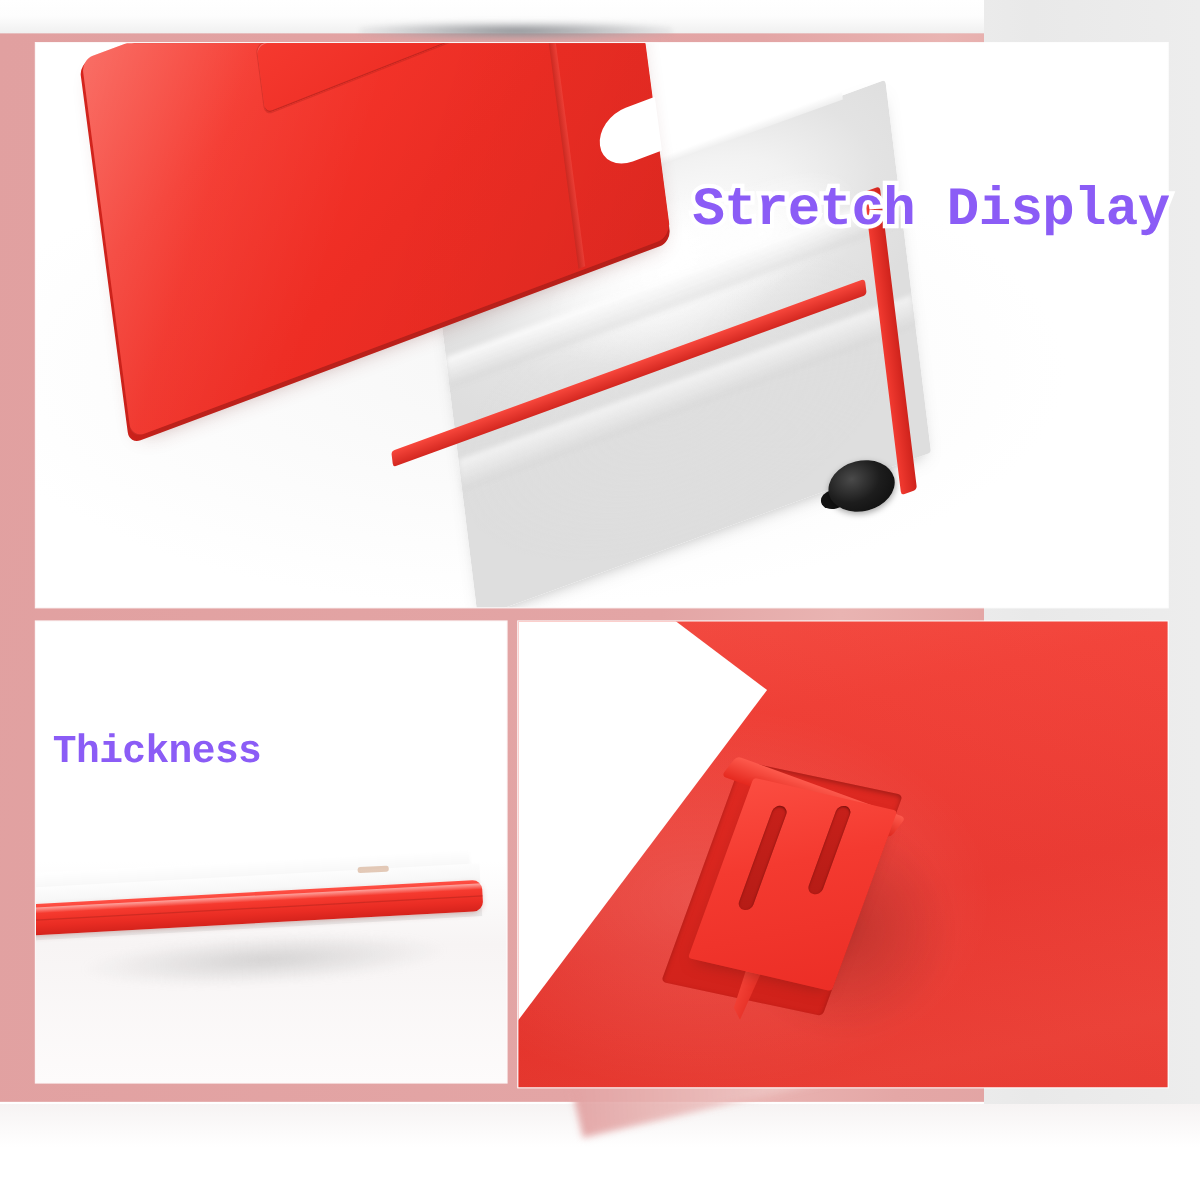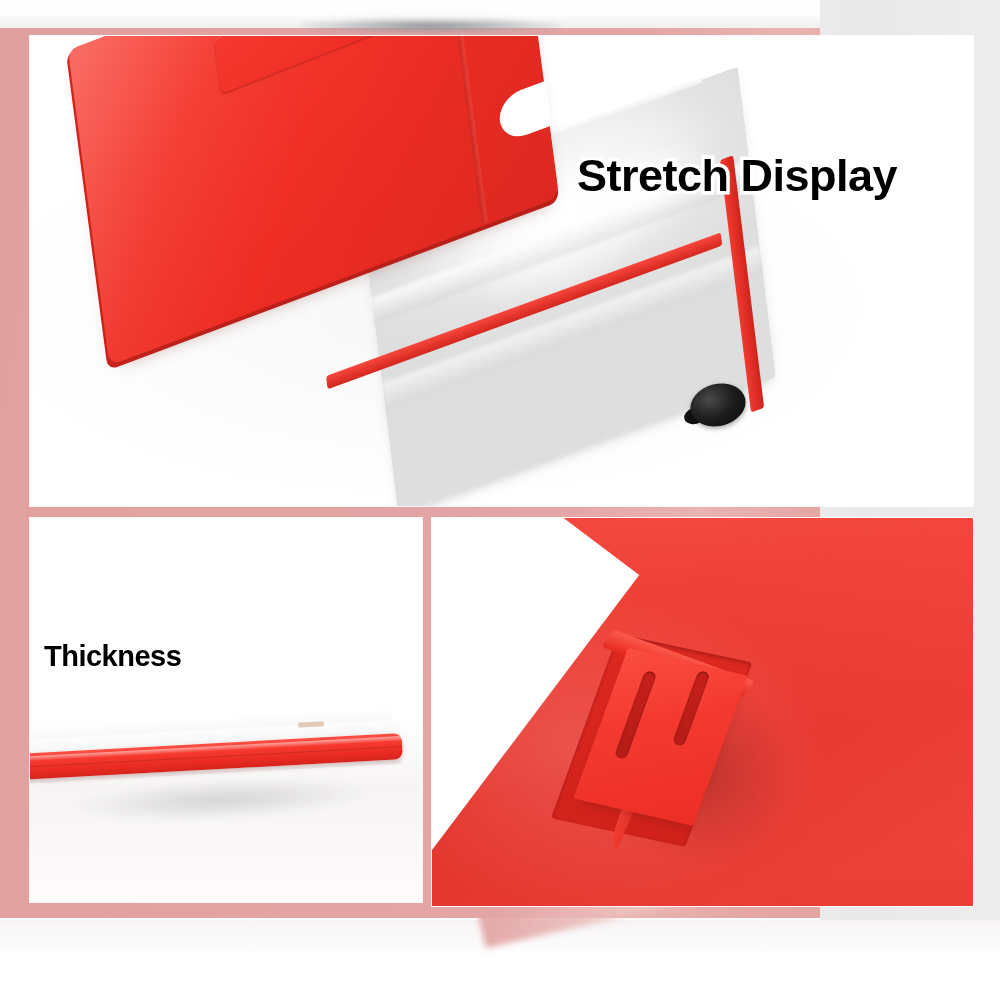--- a/index.html
+++ b/index.html
@@ -241,30 +241,31 @@
     position:absolute;left:206px;top:168px;width:160px;height:186px;
     transform:rotate(20deg);
     background:radial-gradient(ellipse at 40% 50%,rgba(120,20,16,.35) 0%,rgba(120,20,16,0) 70%);
     filter:blur(5px);
   }
 
   
   .caption{
     position:absolute;
     font-weight:bold;
-    color:#000000;
+    color:#8b5cf6;
     white-space:nowrap;
     letter-spacing:-0.5px;
     -webkit-text-stroke:7px #ffffff;
     paint-order:stroke fill;
     text-shadow:
       0 0 4px #fff, 0 0 4px #fff;
+    font-family: Liberation Mono, monospace;
   }
   #cap-stretch{left:577px;top:150px;font-size:45px;}
-  #cap-thickness{left:44px;top:640px;font-size:29px;}
+  #cap-thickness{left:44px;top:608px;font-size:33px;}
   #cap-bracket{left:466px;top:561px;font-size:45px;}
 </style>
 </head>
 <body>
 
 <div id="stage">
 
   <div class="bg-gray-top"></div>
   <div class="bg-pink"></div>
   <div class="bg-pink-soft"></div>

